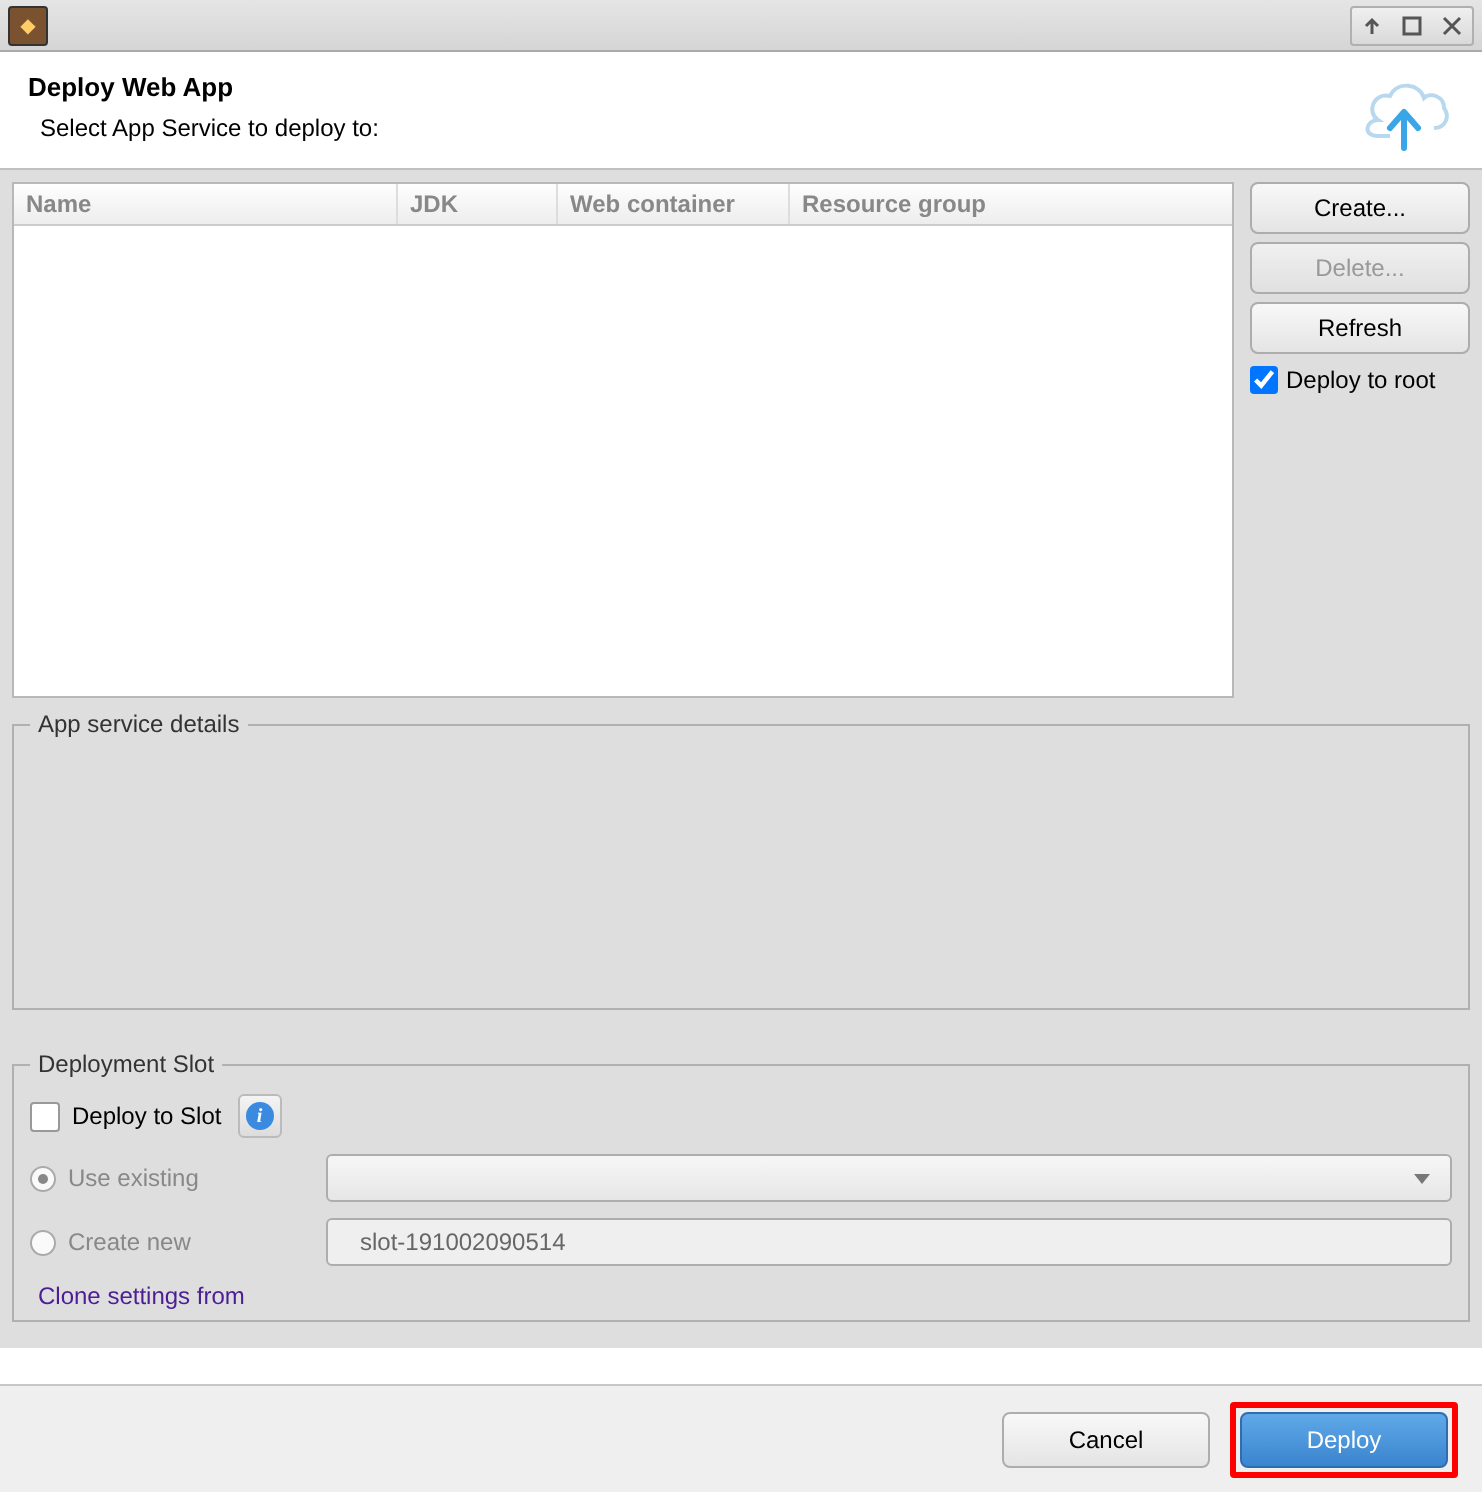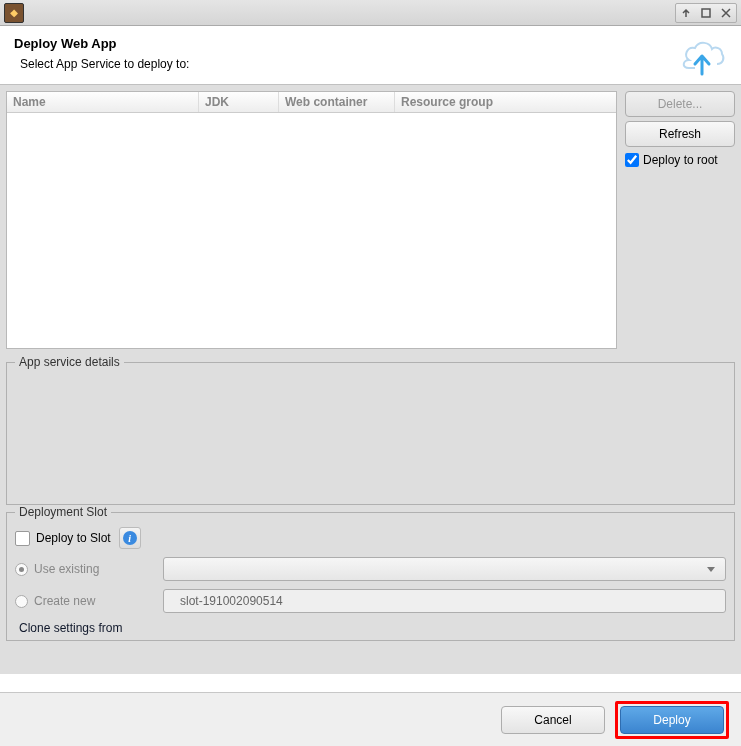--- a/index.html
+++ b/index.html
@@ -33,38 +33,38 @@
 .table-body { height: 232px; background: #fff; }
 
 
 .side-col { width: 110px; display: flex; flex-direction: column; gap: 4px; }
 .btn { height: 26px; background: linear-gradient(#f8f8f8, #e4e4e4); border: 1px solid #adadad; border-radius: 4px; cursor: pointer; font-size: 12px; color: #000; display:flex; align-items:center; justify-content:center; }
 .btn.disabled { color: #999; cursor: default; background: linear-gradient(#f0f0f0,#e0e0e0); }
 .check-row { display: flex; align-items: center; gap: 4px; margin-top: 2px; font-size: 12px; }
 .check-row input { width: 14px; height: 14px; }
 
 
-fieldset { border: 1px solid #b0b0b0; margin-top: 0; padding: 8px; background: #dedede; }
+fieldset { border: 1px solid #b0b0b0; margin-top: 20px; padding: 8px; background: #dedede; }
 fieldset legend { font-size: 12px; color: #333; padding: 0 4px; background: #dedede; }
 .details { height: 150px; margin-top: 6px;}
 
 .slot-row { display: flex; align-items: center; gap: 6px; margin-bottom: 8px; }
 .slot-check { width: 15px; height: 15px; background: #fff; border: 1px solid #999; border-radius: 2px; display:inline-block;}
 .info-badge { width: 22px; height: 22px; background: linear-gradient(#f4f4f4,#dcdcdc); border: 1px solid #bbb; border-radius: 3px; display:flex; align-items:center; justify-content:center; margin-left:2px;}
 .info-badge span { width:14px; height:14px; border-radius:50%; background:#3a8ae0; color:#fff; font-style:italic; font-weight:bold; font-size:10px; display:flex; align-items:center; justify-content:center; font-family: Georgia, serif;}
 
 .radio-row { display: flex; align-items: center; gap: 8px; margin-bottom: 8px; }
 .radio-row .lbl { width: 140px; color: #888; display:flex; align-items:center; gap:6px;}
 .radio-circle { width: 13px; height: 13px; border: 1px solid #aaa; border-radius: 50%; display:inline-flex; align-items:center; justify-content:center; background:#fafafa;}
 .radio-circle.checked::after { content:''; width:5px; height:5px; border-radius:50%; background:#888;}
 .combo, .text-input { flex: 1; height: 24px; background: linear-gradient(#f6f6f6,#e6e6e6); border: 1px solid #adadad; border-radius: 3px; padding: 0 6px; font-size:12px; color:#555; display:flex; align-items:center; justify-content:space-between;}
 .text-input { background: #efefef; color: #666; padding-left: 16px; }
 .combo .tri { width:0; height:0; border-left:4px solid transparent; border-right:4px solid transparent; border-top:5px solid #777; margin-right:4px;}
 
-.clone-row { color:#0f172a; font-size:12px; margin-top:2px; padding-left:4px;}
+.clone-row { color:#4c1d95; font-size:12px; margin-top:2px; padding-left:4px;}
 
 
 .footer { position: absolute; left:0; right:0; bottom: 0; height: 54px; display: flex; justify-content: flex-end; align-items: center; padding: 0 12px; gap: 10px; background:#efefef; border-top:1px solid #c7c7c7; }
 .footer .btn { width: 104px; height: 28px; }
 .deploy-highlight { border: 3px solid #ff0000; padding: 2px; border-radius: 2px; }
 .btn-primary { background: linear-gradient(#5fa9e8, #3b84cf); color: #fff; border: 1px solid #2f6db0; }
 </style>
 </head>
 <body>
 
@@ -105,20 +105,21 @@
     <div class="table-container">
       <div class="table-header">
         <div class="th th-name">Name</div>
         <div class="th th-jdk">JDK</div>
         <div class="th th-web">Web container</div>
         <div class="th th-rg">Resource group</div>
       </div>
       <div class="table-body"></div>
     </div>
     <div class="side-col">
+      <div class="btn">Create...</div>
       <div class="btn disabled">Delete...</div>
       <div class="btn">Refresh</div>
       <label class="check-row">
         <input type="checkbox" checked="" style="">
         <span>Deploy to root</span>
       </label>
     </div>
   </div>
 
   <fieldset class="details">

